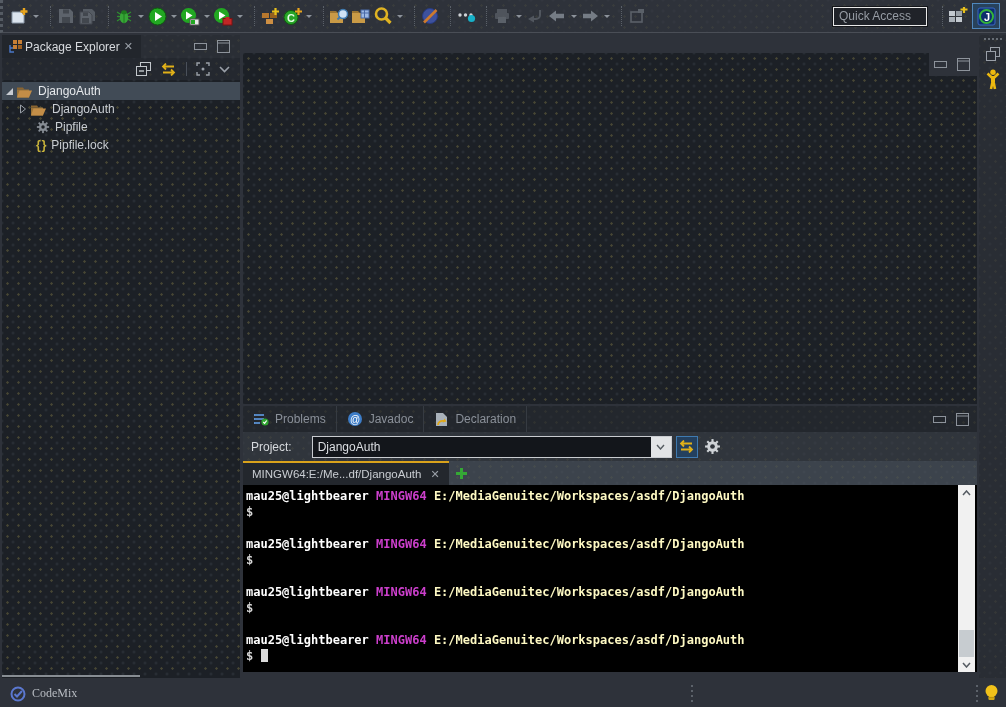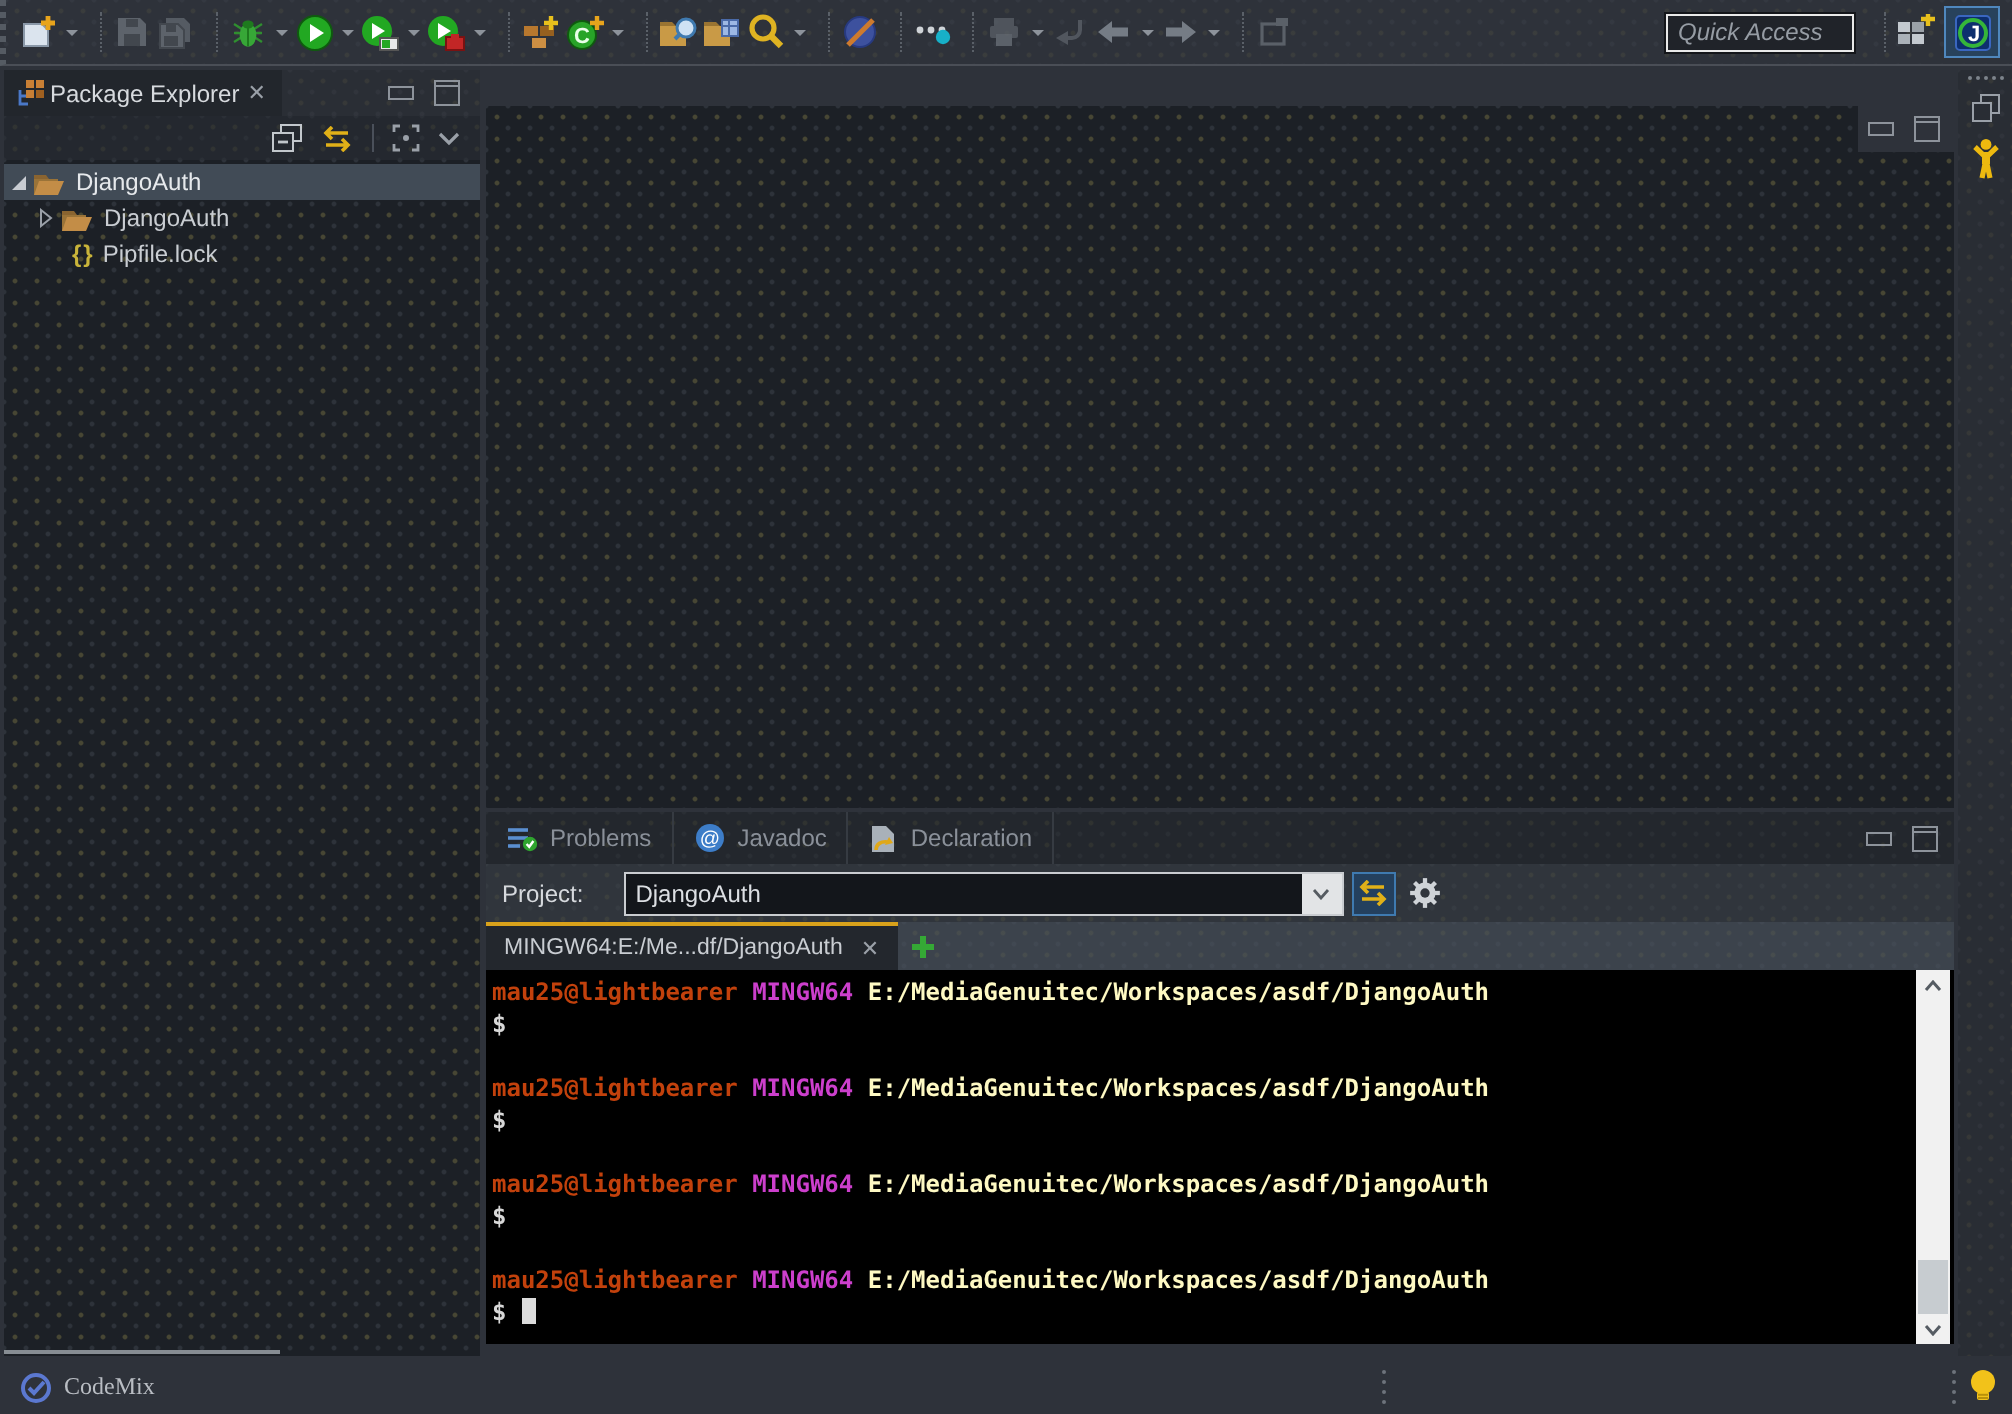--- a/index.html
+++ b/index.html
@@ -19,21 +19,21 @@
     background-size:11px 11px;
     background-position:0 0, 5.5px 5.5px;
   }
   
   .toolbar { position:absolute; left:0; top:0; width:1006px; height:33px; background-color:#2e323a; border-bottom:1px solid #4a4e56; display:flex; align-items:center; padding:0 6px 0 5px; border-left:3px dotted #555b63; }
   .tbi { height:24px; min-width:22px; display:flex; align-items:center; justify-content:center; }
   .dd { width:11px; height:24px; display:flex; align-items:center; justify-content:center; }
   .dd::after { content:""; border:3.5px solid transparent; border-top-color:#8d939b; margin-top:4px; }
   .sep { width:8px; height:20px; border-right:1px dotted #5a6068; margin:0 4px 0 2px; }
   .qa-wrap { margin-left:auto; display:flex; align-items:center; }
-  .quick-access { width:94px; height:19px; background:#202329; border:1px solid #e9e9e9; outline:1px solid #14161a; color:#969ca4; font-family:"Liberation Sans",sans-serif; font-size:12px; padding:0 5px;font-style:italic; }
+  .quick-access { width:94px; height:19px; background:#202329; border:1px solid #e9e9e9; outline:1px solid #14161a; color:#969ca4; font-family:"Liberation Sans",sans-serif; font-size:12px; padding:0 5px; }
   .quick-access::placeholder { color:#969ca4; }
   .persp-btn { width:28px; height:26px; display:flex; align-items:center; justify-content:center; background:#28425c; border:1px solid #4f87bd; margin-left:3px; }
   
   .left-panel { position:absolute; left:2px; top:35px; width:238px; height:643px; background-color:#24282f; }
   .lp-tabbar { height:23px; display:flex; align-items:center; background-color:#2a2e35; }
   .lp-tab { height:23px; display:flex; align-items:center; gap:1px; padding:0 8px 0 6px; background:#22262c; color:#d7dade; }
   .tab-close { color:#9aa0a8; font-size:11px; margin-left:3px; }
   .minmax { margin-left:auto; display:flex; gap:10px; padding-right:10px; align-items:center; }
   .lp-toolbar { height:22px; display:flex; align-items:center; justify-content:flex-end; gap:9px; background-color:#24282f; padding-right:10px; }
   .vline { width:1px; height:14px; background:#4a505a; }
@@ -61,21 +61,21 @@
   .proj-label { color:#d6d9dd; margin-right:20px; }
   .combo { width:360px; height:22px; border:1px solid #c9ccd0; background:#13161b; display:flex; align-items:center; }
   .combo-text { flex:1; padding-left:5px; color:#dcdfe3; }
   .combo-btn { width:20px; height:20px; background:#e2e4e6; display:flex; align-items:center; justify-content:center; }
   .row-btn { width:22px; height:22px; display:flex; align-items:center; justify-content:center; margin-left:4px; }
   .row-btn.toggled { background:#24405e; border:1px solid #3f7ab0; }
   .term-tabstrip { height:24px; background-color:#3c434c; display:flex; align-items:stretch; }
   .term-tab { display:flex; align-items:center; gap:6px; padding:0 9px; background:#23272d; border-top:2px solid #d9a21b; color:#c9cdd2; font-size:11.5px; }
   .term-add { width:26px; display:flex; align-items:center; justify-content:center; }
   .terminal { flex:1; background:#000; position:relative; font-family:"DejaVu Sans Mono",monospace; font-size:12px; line-height:16px; font-weight:600; padding:3px 20px 0 3px; color:#d8d8d8; overflow:hidden; }
-  .t-user { color:#c2410c; }
+  .t-user { color:#ffffff; }
   .t-host { color:#cc3fcc; }
   .t-path { color:#fef9c3; }
   .t-blank { height:16px; }
   .cursor { display:inline-block; width:7px; height:13px; background:#dcdcdc; vertical-align:-2px; margin-left:8px; }
   .term-scrollbar { position:absolute; right:2px; top:0; width:17px; height:187px; background:#f1f1f1; }
   .ts-thumb { position:absolute; left:1px; top:145px; width:15px; height:27px; background:#c7ccd0; }
   .ts-arrow { position:absolute; left:0; width:17px; height:15px; display:flex; align-items:center; justify-content:center; }
   
   .statusbar { position:absolute; left:0; top:680px; width:1006px; height:27px; background-color:#2e323a; display:flex; align-items:center; }
   .cm { display:flex; align-items:flex-start; gap:6px; padding-left:10px; color:#b9bdc3;font-family:Liberation Serif, serif; }
@@ -349,20 +349,35 @@
       <span>
           <svg width="17" height="13">
             <path d="M1 2.5 h6 l1.5 2 h-7.5z" fill="#8a6430"></path>
             <path d="M1 4.5 h12 v8 H1z" fill="#9a7338"></path>
             <path d="M3.5 5.5 h12.5 l-3 7 H1z" fill="#c38d47"></path>
           </svg>
         </span>
       <span class="tree-lbl">DjangoAuth</span>
     </div>
     <div class="tree-row" style="padding-left:34px">
+      <span>
+          <svg width="14" height="14" viewBox="0 0 16 16">
+            <g fill="#878d95">
+              <rect x="7" y="1" width="2" height="14"></rect>
+              <rect x="7" y="1" width="2" height="14" transform="rotate(45 8 8)"></rect>
+              <rect x="7" y="1" width="2" height="14" transform="rotate(90 8 8)"></rect>
+              <rect x="7" y="1" width="2" height="14" transform="rotate(135 8 8)"></rect>
+              <circle cx="8" cy="8" r="4.5"></circle>
+            </g>
+            <circle cx="8" cy="8" r="2" fill="#1c2026"></circle>
+          </svg>
+        </span>
+      <span class="tree-lbl">Pipfile</span>
+    </div>
+    <div class="tree-row" style="padding-left:34px">
       <span style="color:#c9b43a;font-weight:bold;font-size:12px;">{ }</span>
       <span class="tree-lbl">Pipfile.lock</span>
     </div>
     <div class="lp-hscroll"></div>
   </div>
 </div>
 
 <div class="editor dots">
   <div class="ed-corner">
     <span>

